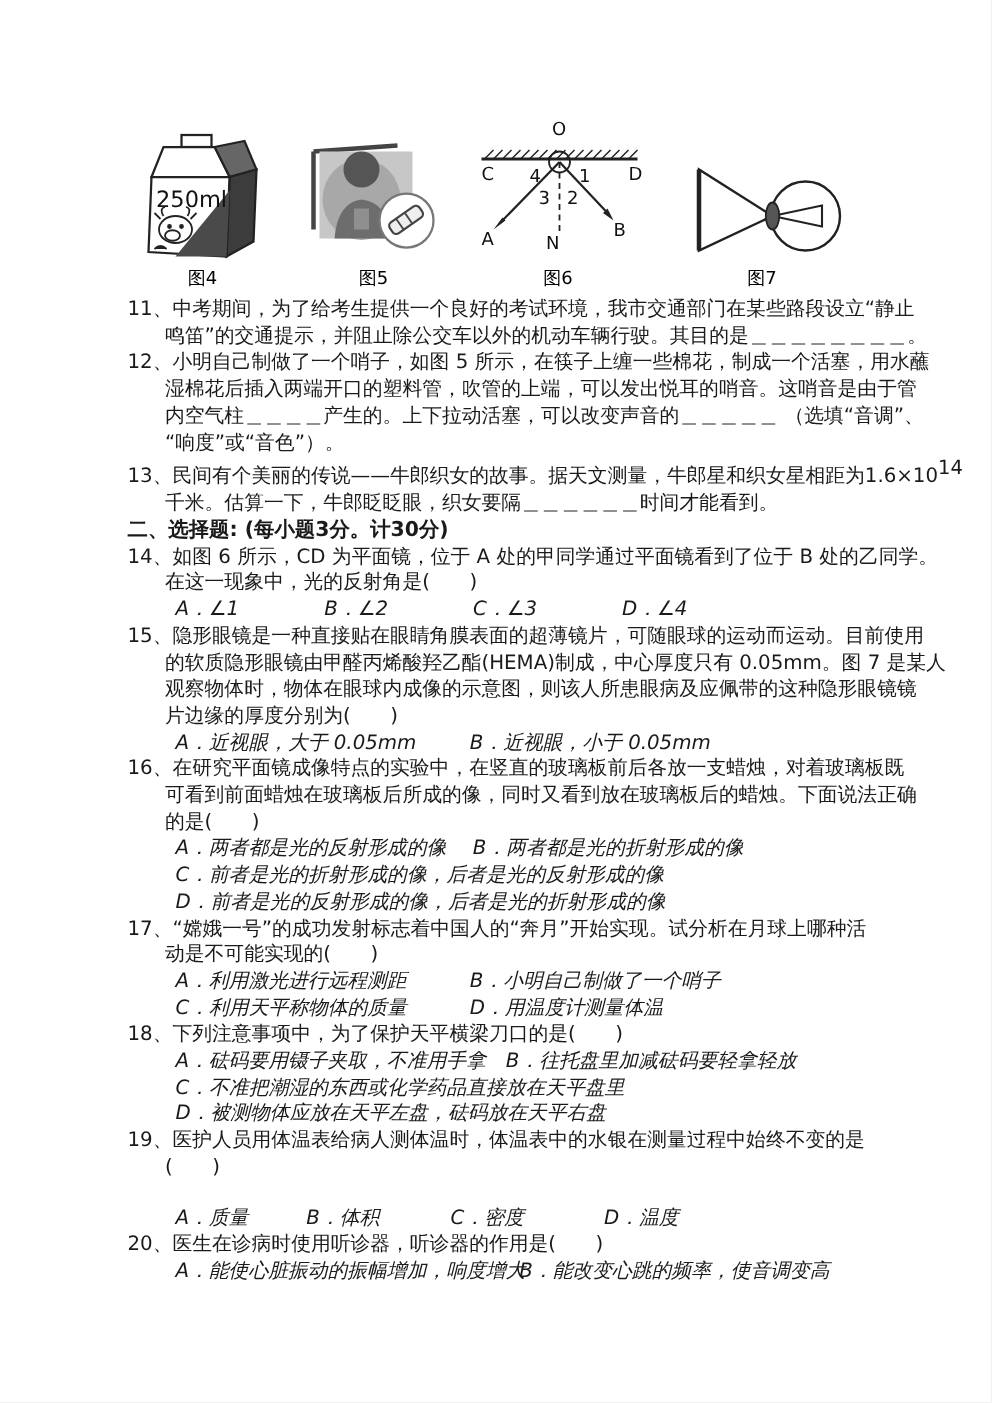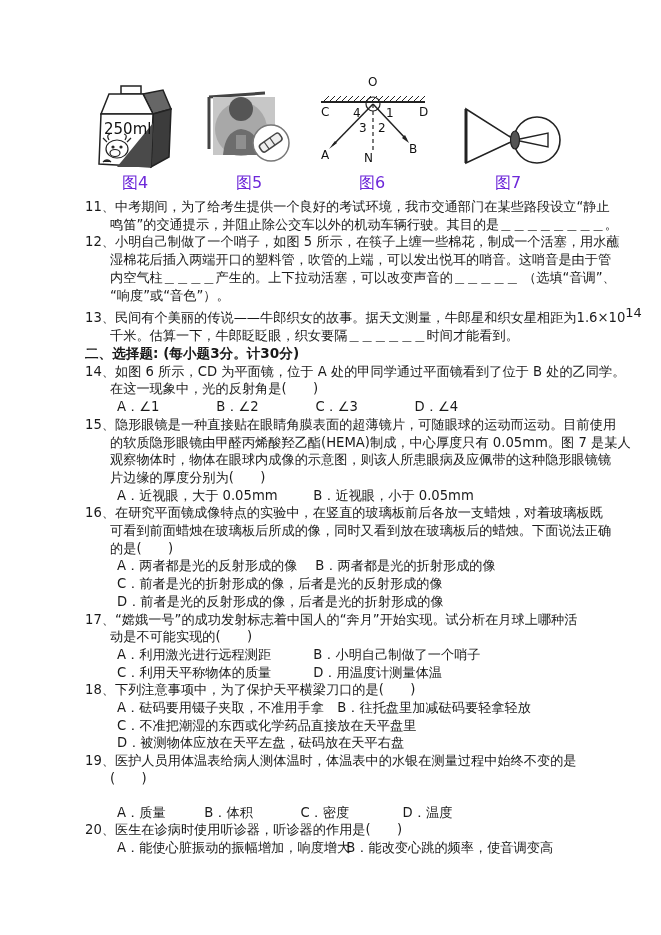--- a/index.html
+++ b/index.html
@@ -2,28 +2,28 @@
 <html><head>
 <meta charset="utf-8">
 <style>
   html,body{margin:0;padding:0;background:#e8e8e8;}
   .page{position:relative;width:661px;height:935px;background:#ffffff;margin:0 auto;
         font-family:"DejaVu Sans",sans-serif;color:#1a1a1a;overflow:hidden;}
   .content{position:absolute;left:85px;top:86px;width:505px;}
   
   .figrow{display:flex;align-items:flex-end;height:108px;margin:0 0 4px 6px;}
   .fig{display:flex;flex-direction:column;align-items:center;justify-content:flex-end;}
-  .fig .cap{font-size:16px;margin-top:2px;color:#6d28d9;}
+  .fig .cap{font-size:12px;margin-top:2px;color:#000000;}
   .fig4{margin-right:24px;} .fig5{margin-right:14px;} .fig6{margin-right:16px;}
   svg{display:block;}
   svg text{font-family:"DejaVu Sans",sans-serif;}
   
   .l{font-size:13.2px;line-height:17.7px;white-space:nowrap;}
   .ind{padding-left:25px;}
-  .ind2{padding-left:32px;}
+  .ind2{padding-left:32px;font-style:italic;}
   .bold{font-weight:bold;font-size:13.6px;}
   sup{font-size:13px;}
   .opt{display:inline-block;}
   .w95{width:95px;} .w192{width:192px;} .w194{width:194px;} .w186{width:192px;}
   .w216{width:216px;} .w225{width:225px;}
   .w83{width:83px;margin-top:16px;} .w92{width:92px;} .w98{width:98px;}
 </style>
 </head>
 <body>
 

